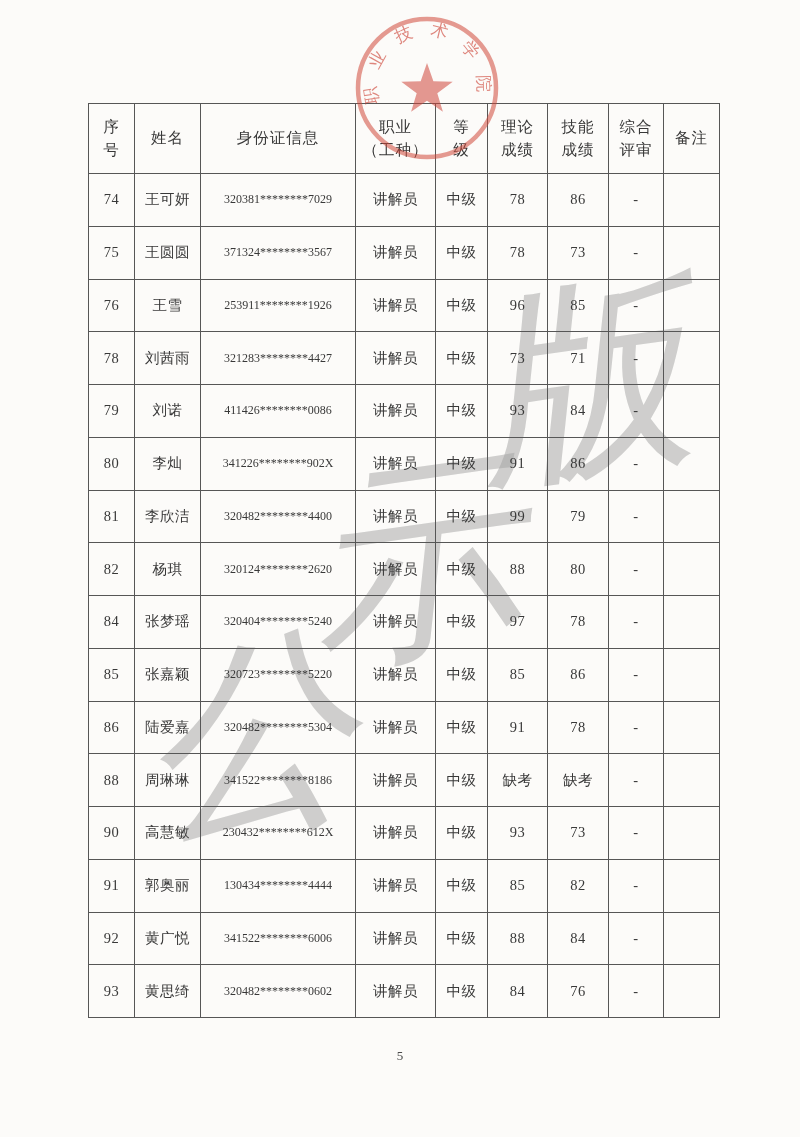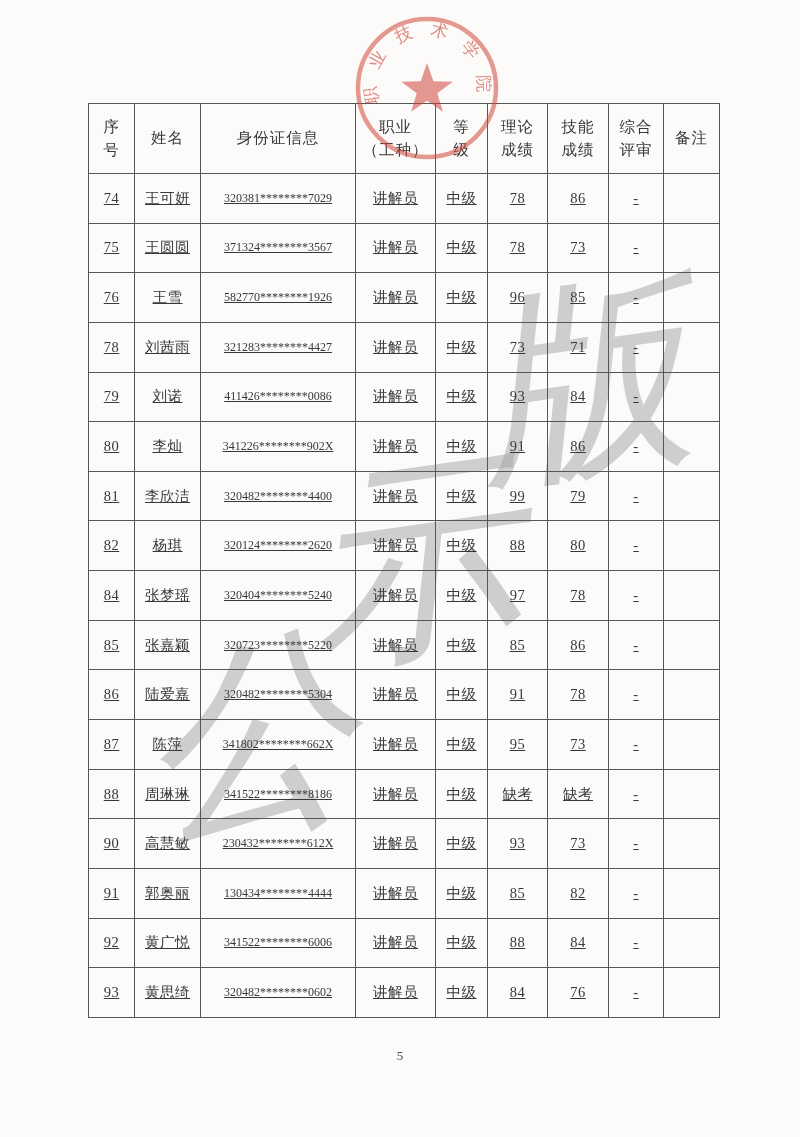--- a/index.html
+++ b/index.html
@@ -56,21 +56,21 @@
   col.c-review    { width: 55px; }
   col.c-remark    { width: 56px; }
   th, td {
     border: 1px solid #565656;
     text-align: center;
     vertical-align: middle;
     padding: 0 2px;
     overflow: hidden;
   }
   thead tr { height: 70px; }
-  tbody tr { height: 42px; text-decoration: underline; }
+  tbody tr { height: 42px; }
   th {
     font-weight: normal;
     font-size: 15.5px;
     white-space: pre-line;
     line-height: 1.45;
     letter-spacing: 1px;
   }
   td {
     font-size: 14.5px;
     letter-spacing: 0.5px;
@@ -156,21 +156,21 @@
           <td class="cell-occupation">讲解员</td>
           <td class="cell-level">中级</td>
           <td class="cell-theory">78</td>
           <td class="cell-skill">73</td>
           <td class="cell-review">-</td>
           <td class="cell-remark"></td>
         </tr>
         <tr>
           <td class="cell-no">76</td>
           <td class="cell-name">王雪</td>
-          <td class="cell-id">582770********1926</td>
+          <td class="cell-id">253911********1926</td>
           <td class="cell-occupation">讲解员</td>
           <td class="cell-level">中级</td>
           <td class="cell-theory">96</td>
           <td class="cell-skill">85</td>
           <td class="cell-review">-</td>
           <td class="cell-remark"></td>
         </tr>
         <tr>
           <td class="cell-no">78</td>
           <td class="cell-name">刘茜雨</td>
@@ -249,31 +249,20 @@
           <td class="cell-remark"></td>
         </tr>
         <tr>
           <td class="cell-no">86</td>
           <td class="cell-name">陆爱嘉</td>
           <td class="cell-id">320482********5304</td>
           <td class="cell-occupation">讲解员</td>
           <td class="cell-level">中级</td>
           <td class="cell-theory">91</td>
           <td class="cell-skill">78</td>
-          <td class="cell-review">-</td>
-          <td class="cell-remark"></td>
-        </tr>
-        <tr>
-          <td class="cell-no">87</td>
-          <td class="cell-name">陈萍</td>
-          <td class="cell-id">341802********662X</td>
-          <td class="cell-occupation">讲解员</td>
-          <td class="cell-level">中级</td>
-          <td class="cell-theory">95</td>
-          <td class="cell-skill">73</td>
           <td class="cell-review">-</td>
           <td class="cell-remark"></td>
         </tr>
         <tr>
           <td class="cell-no">88</td>
           <td class="cell-name">周琳琳</td>
           <td class="cell-id">341522********8186</td>
           <td class="cell-occupation">讲解员</td>
           <td class="cell-level">中级</td>
           <td class="cell-theory">缺考</td>

